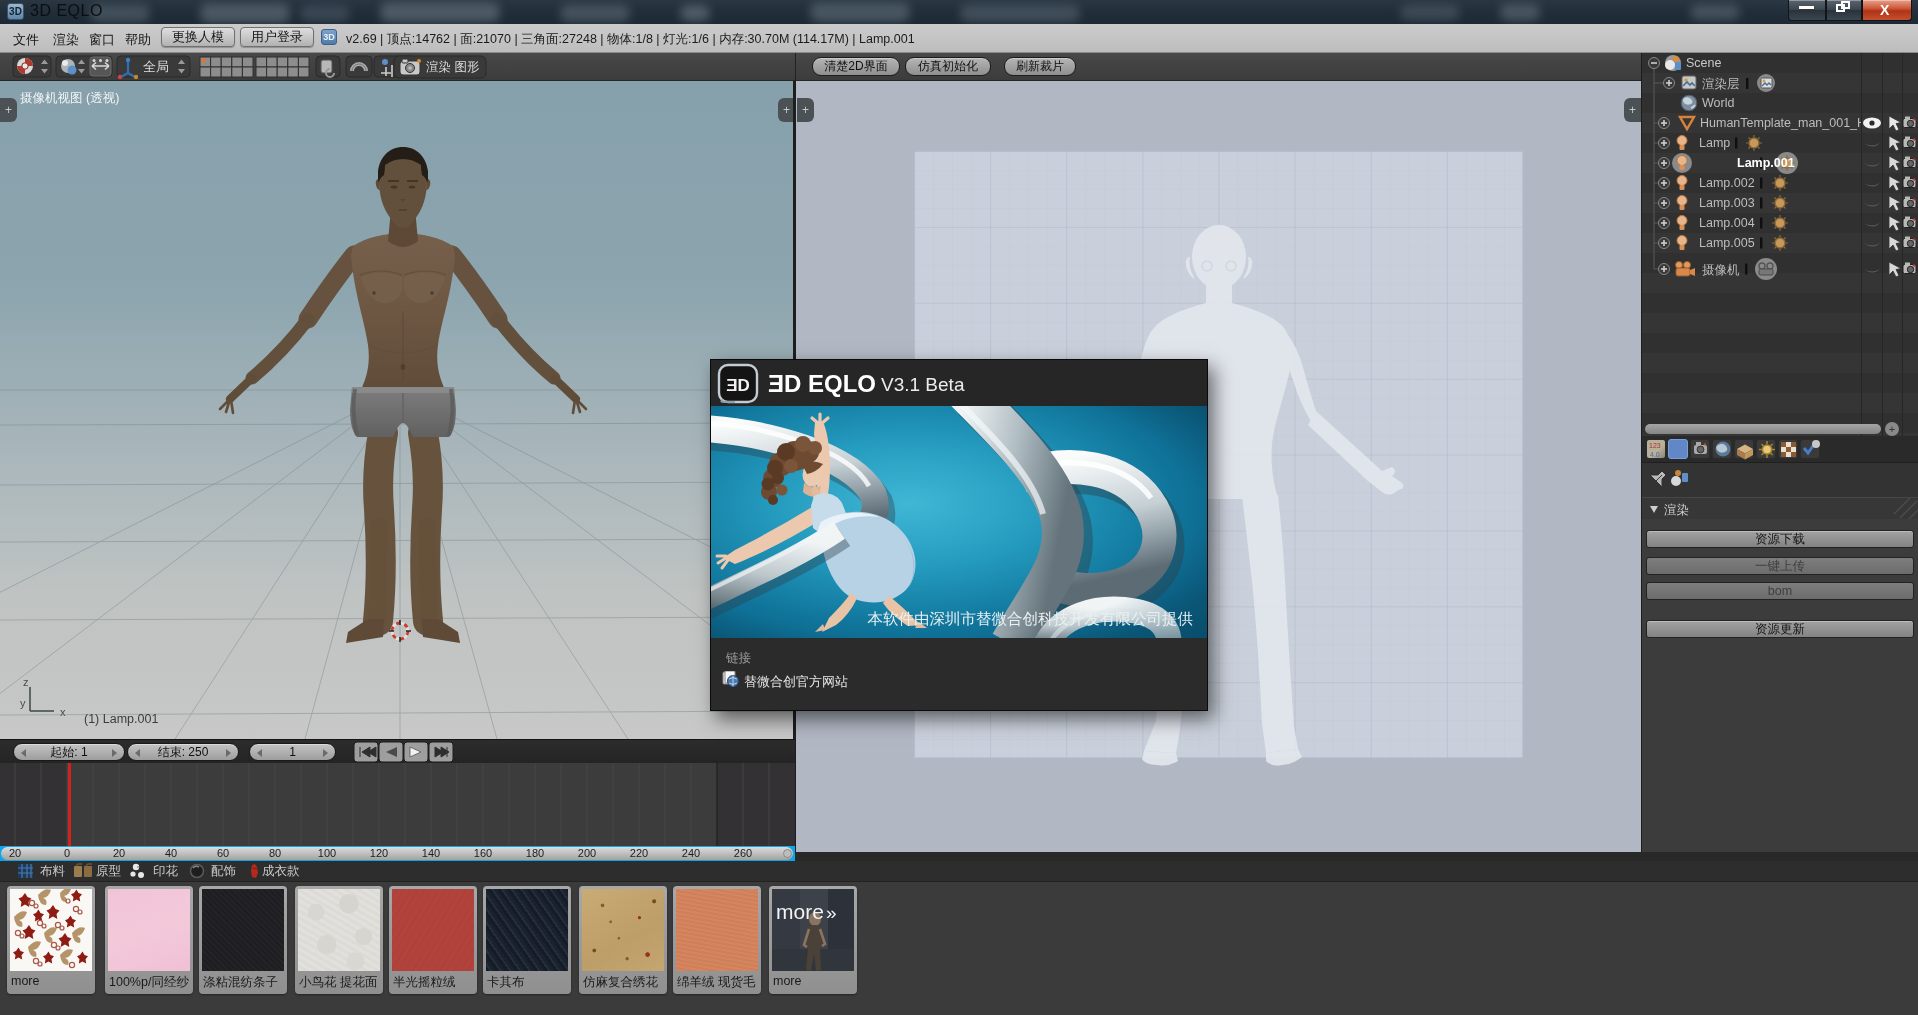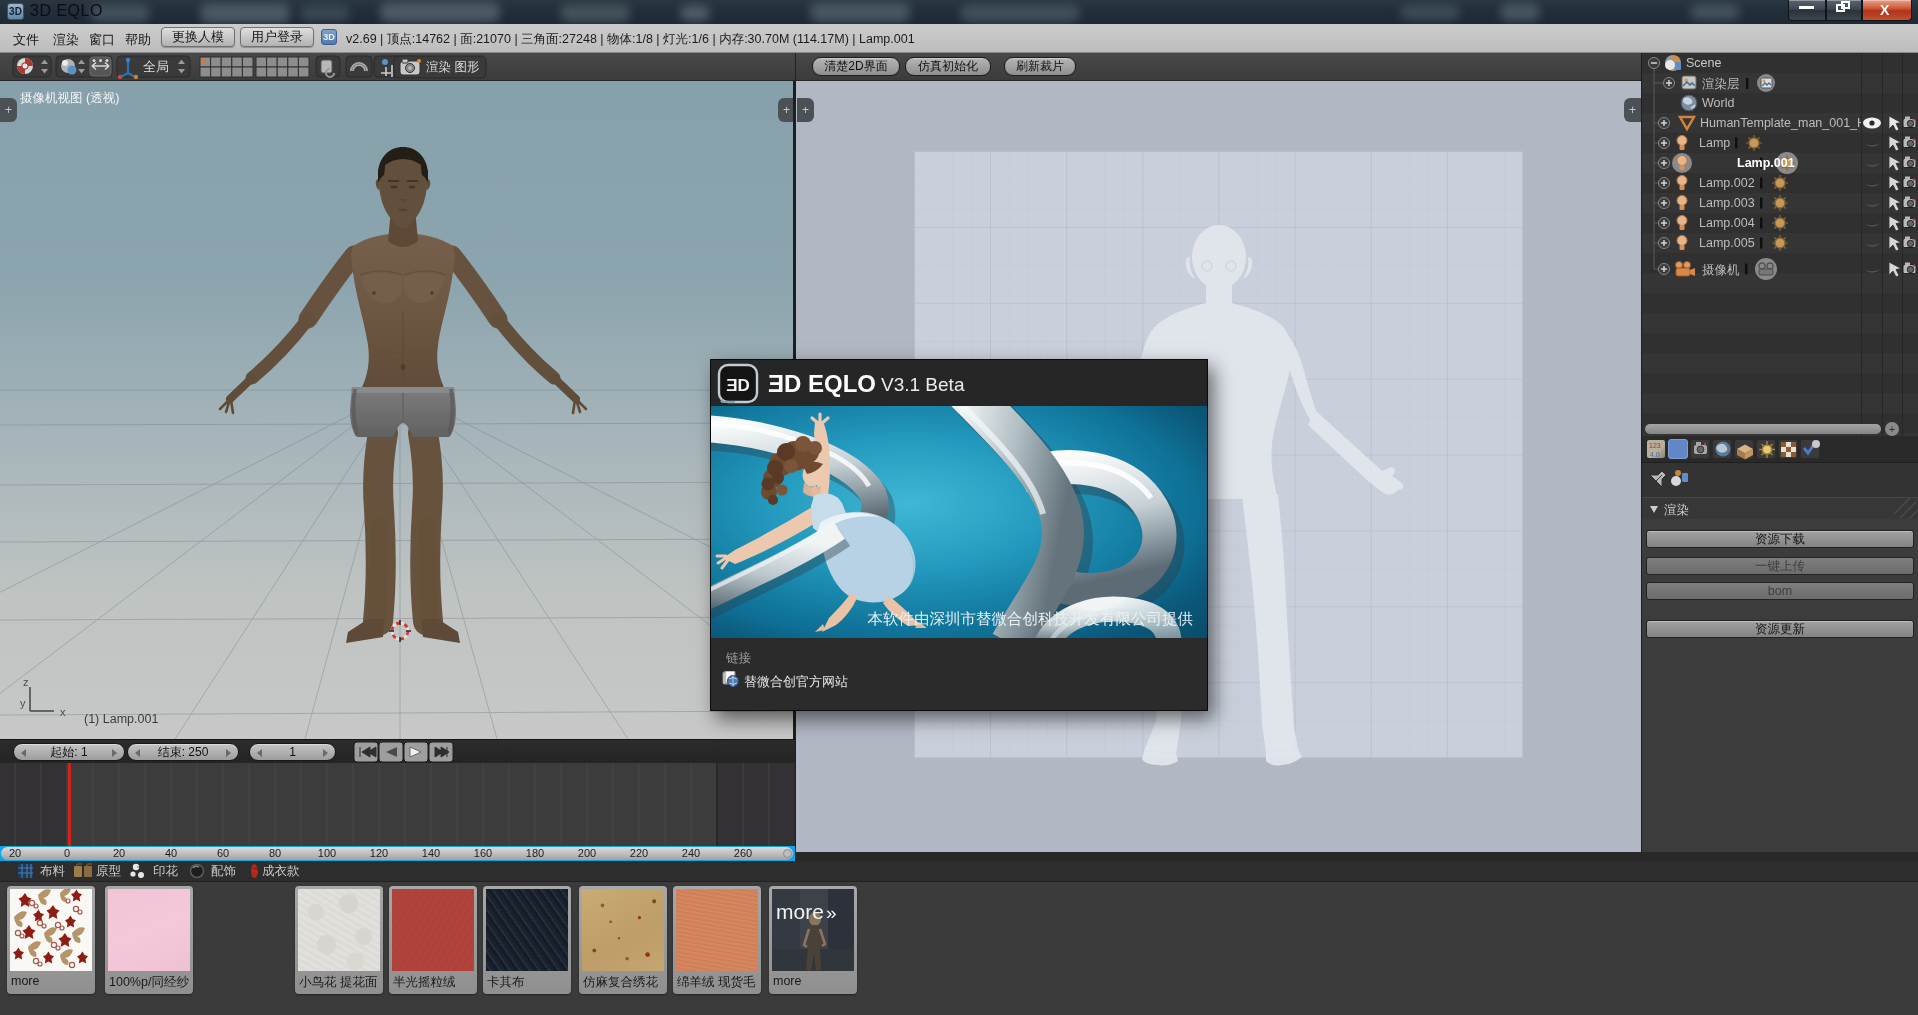--- a/index.html
+++ b/index.html
@@ -471,20 +471,24 @@
     </g>
    </svg>
   </div>
 
   <div class="lbl">more</div>
  </div>
  <div class="card" style="left:105px;">
   <div class="img" style="background:linear-gradient(160deg,#f1c3d6 0%,#f3c9da 50%,#f0c0d4 100%);"></div>
   <div class="lbl">100%p/同经纱</div>
  </div>
+ <div class="card" style="left:199px;">
+  <div class="img" style="background:repeating-linear-gradient(45deg,#1e1e21 0 2px,#232327 2px 4px);"></div>
+  <div class="lbl">涤粘混纺条子</div>
+ </div>
  <div class="card" style="left:389px;">
   <div class="img" style="background:repeating-linear-gradient(120deg,#b2433c 0 3px,#ae413a 3px 6px);"></div>
   <div class="lbl">半光摇粒绒</div>
  </div>
  <div class="card" style="left:295px;">
   <div class="img" style="background:
     radial-gradient(circle at 22% 28%, #d7d6d2 0 9%, transparent 10%),
     radial-gradient(circle at 62% 18%, #d5d4ce 0 11%, transparent 12%),
     radial-gradient(circle at 80% 58%, #d6d5cf 0 10%, transparent 11%),
     radial-gradient(circle at 35% 68%, #d6d5cf 0 12%, transparent 13%),

